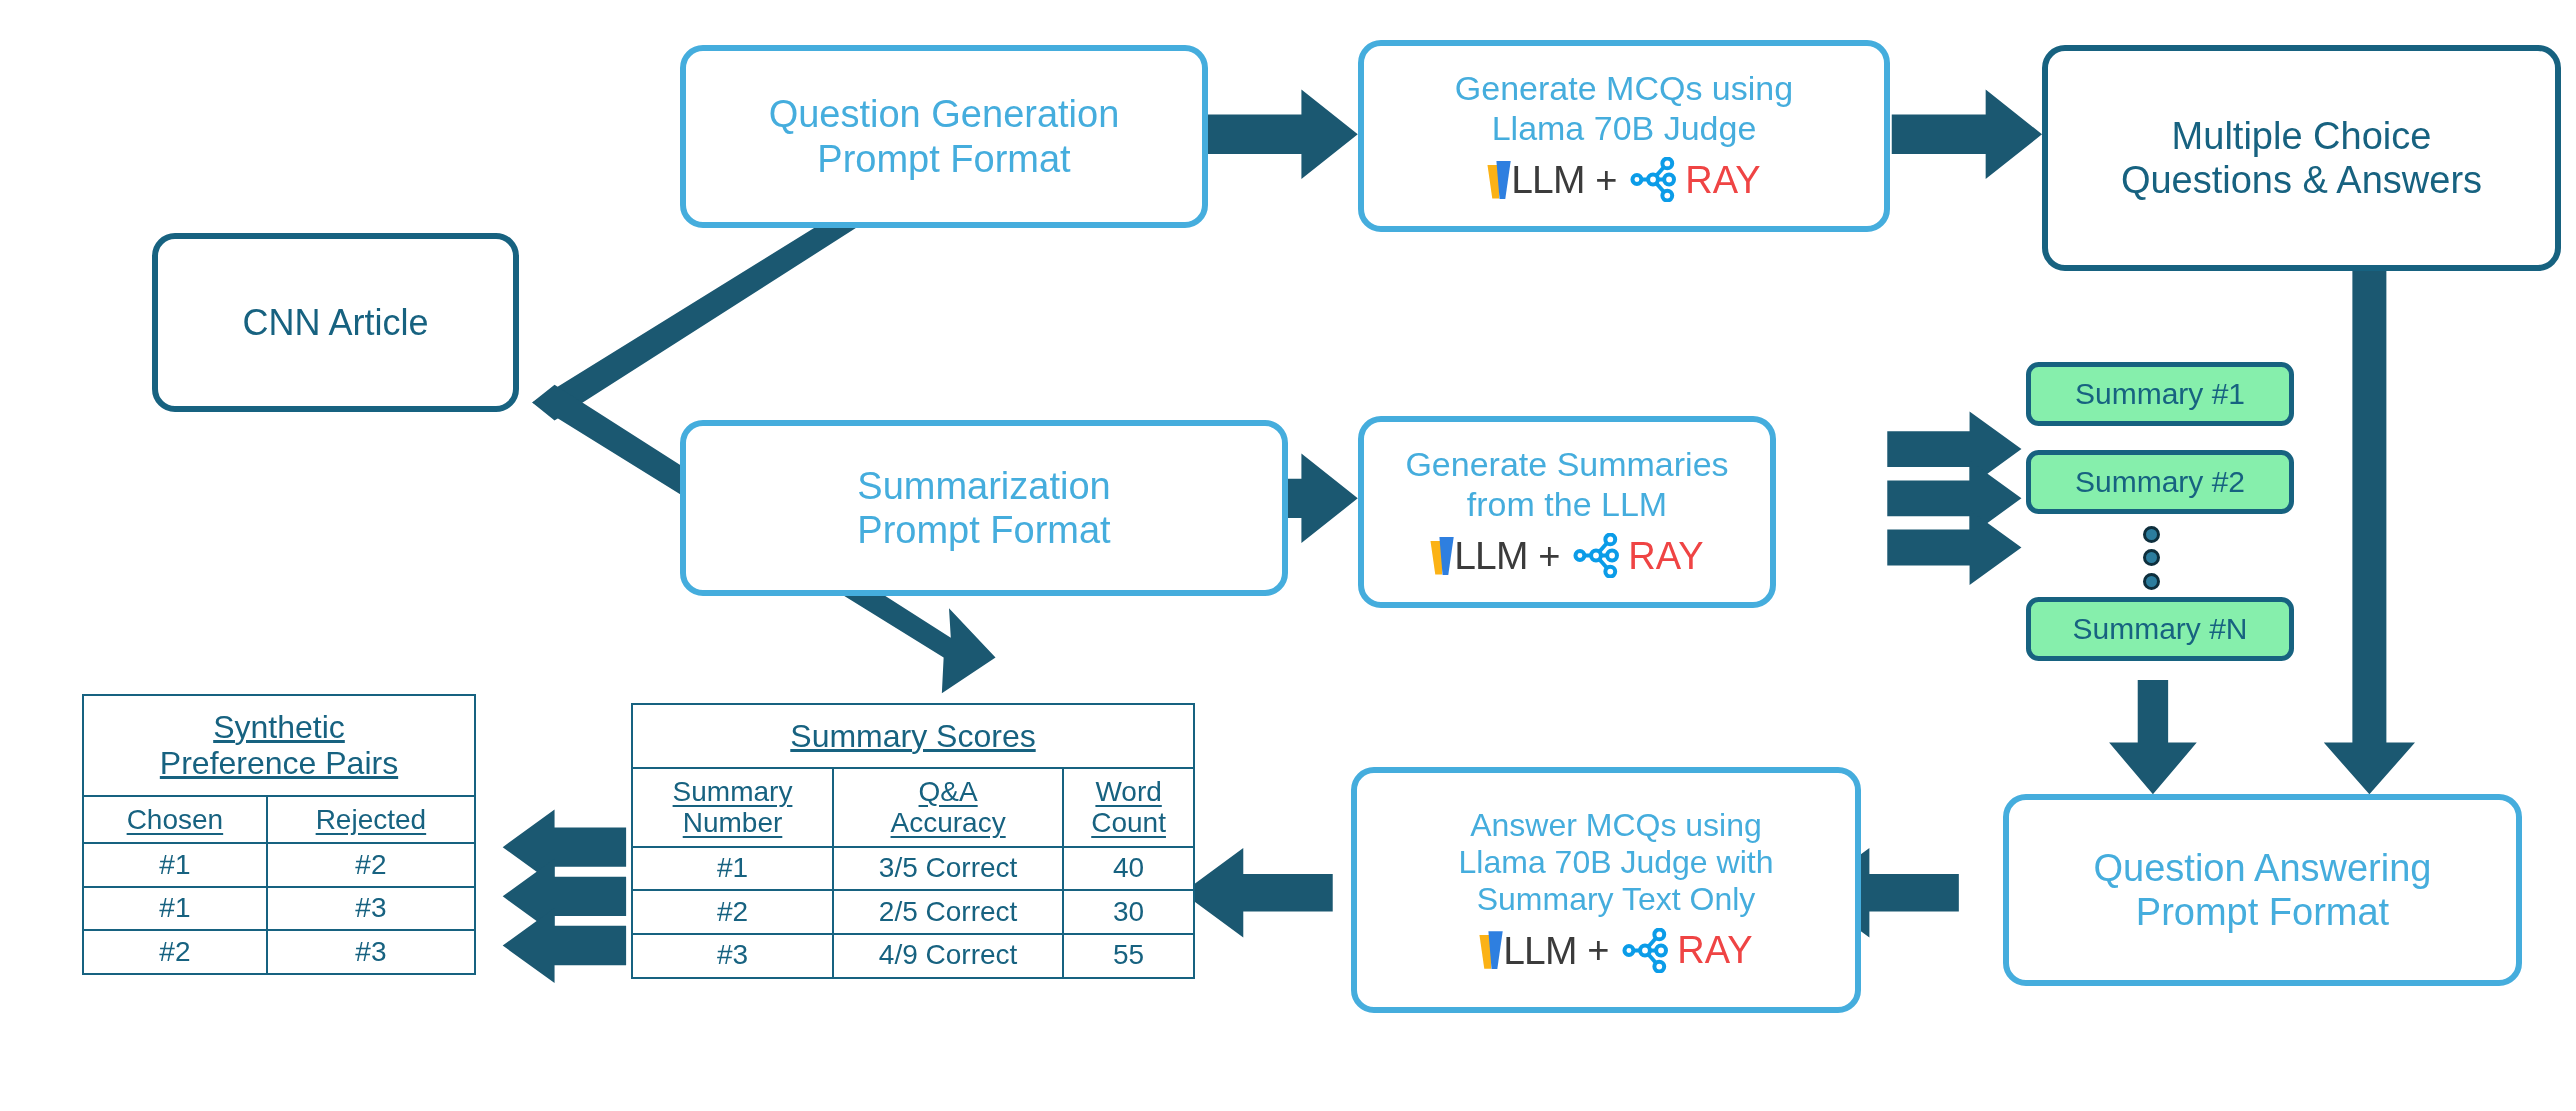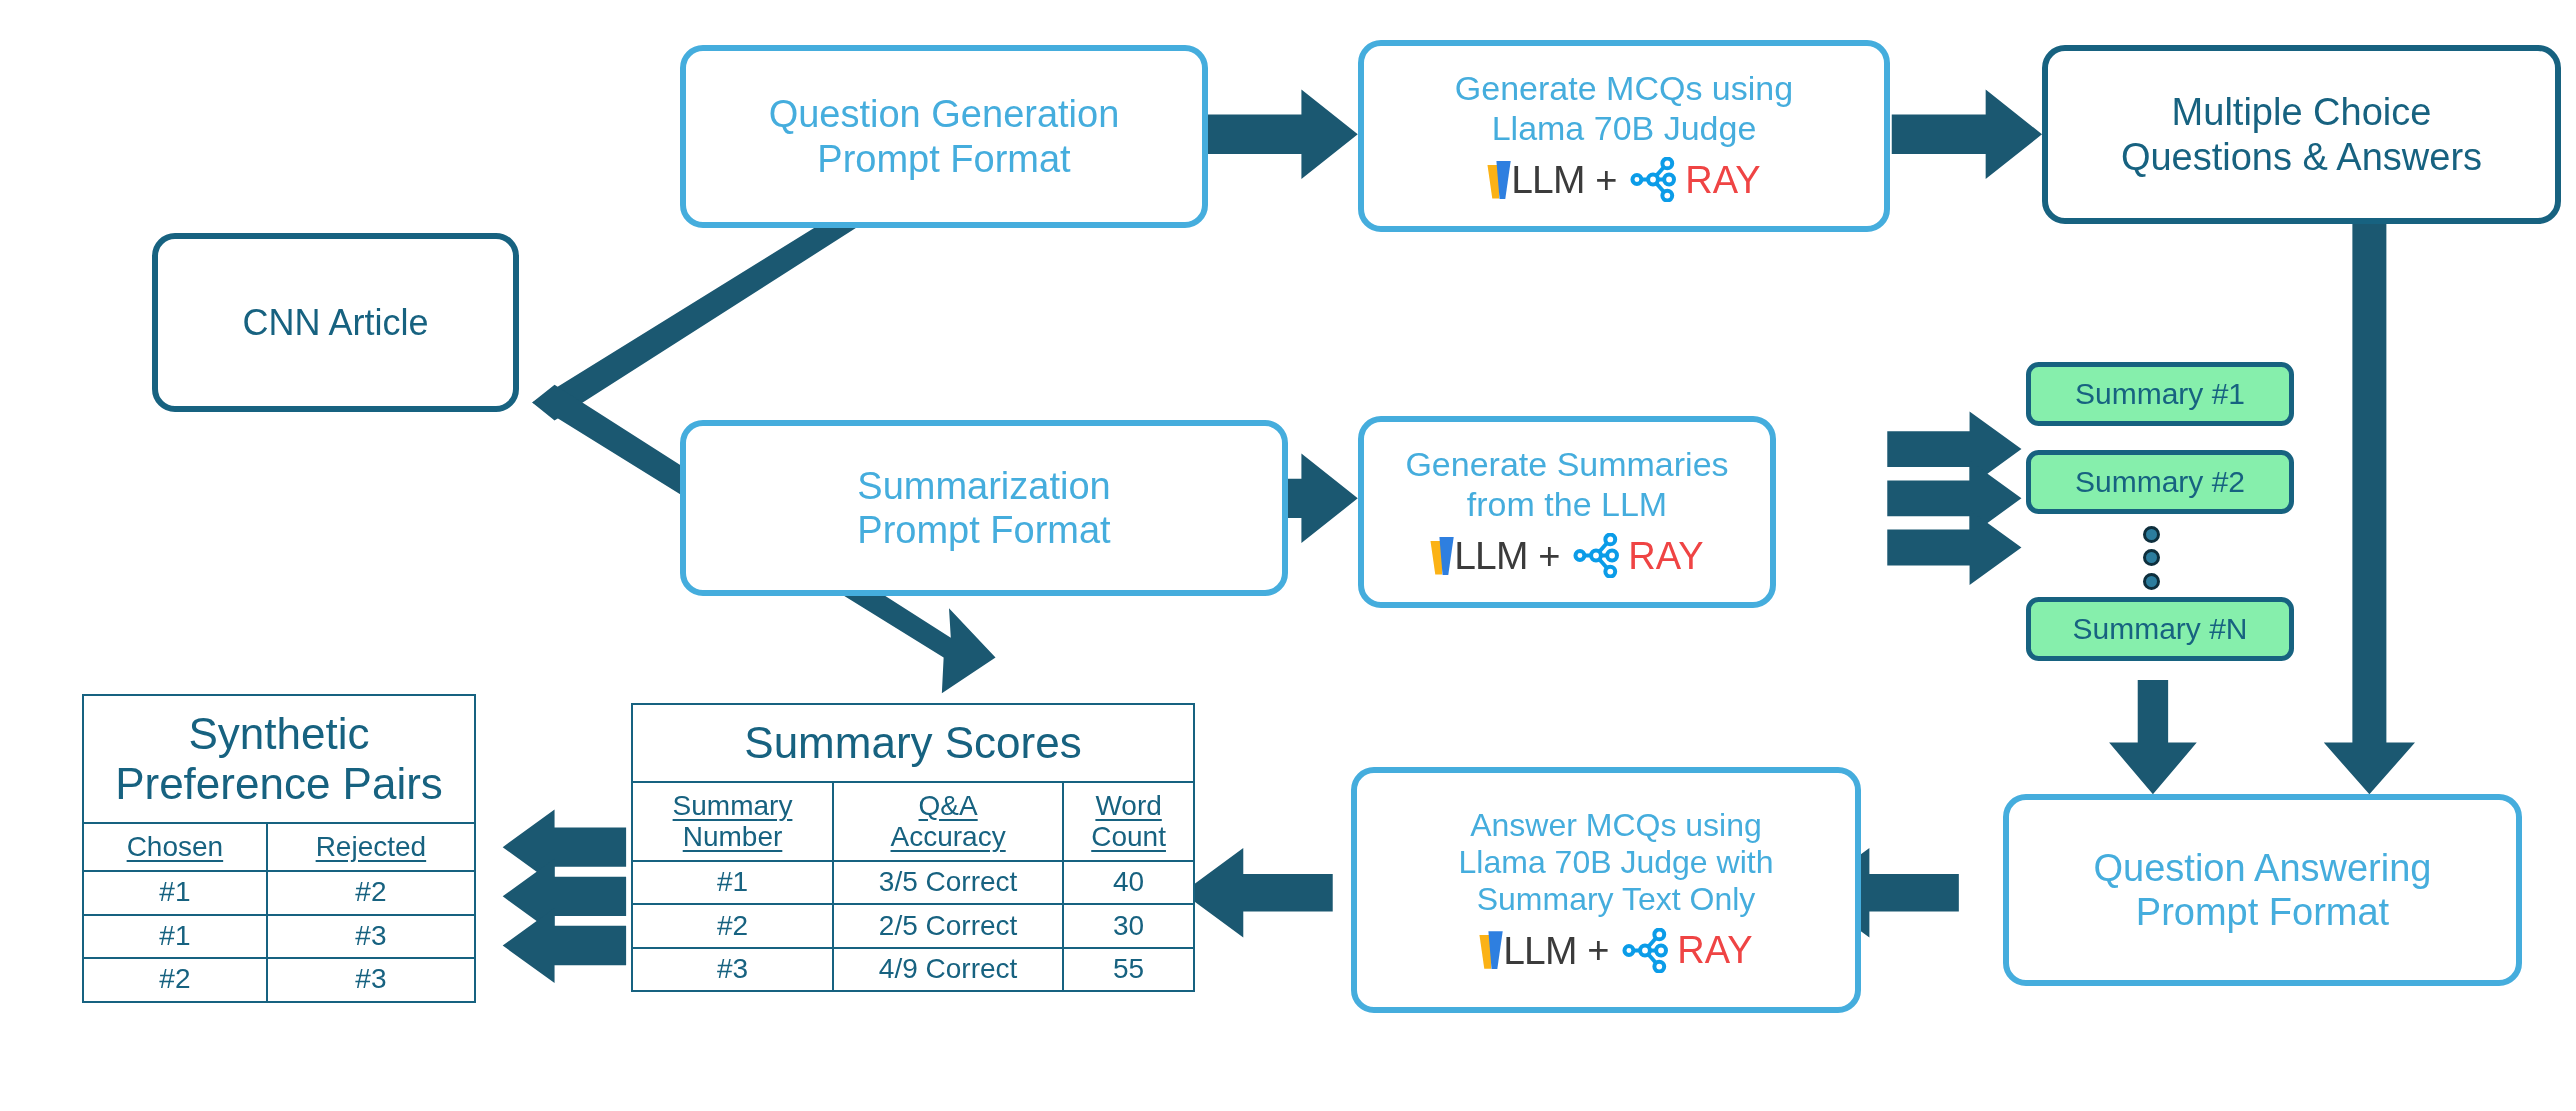--- a/index.html
+++ b/index.html
@@ -27,21 +27,21 @@
             clip-path:polygon(0 0,100% 0,100% 100%,42% 100%);}
   .vmark .b{left:9px;top:0;width:14.3px;height:38px;background:#2E7FE0;
             clip-path:polygon(0 0,100% 0,62% 100%,22% 100%);}
   .plus{font-size:38px;color:#3b3b3b;line-height:1;}
   .ray{display:flex;align-items:center;gap:7.2px;font-size:38px;color:#ef4444;}
 
   
   .tbl{position:absolute;border-collapse:collapse;background:#fff;color:#176280;}
   .tbl td{border:2.7px solid #176280;text-align:center;vertical-align:middle;
           font-size:28px;padding:5.4px 3.6px;line-height:1.1;}
-  .tbl td.title{font-size:44px;padding:12.5px 5.4px;line-height:1.15;}
+  .tbl td.title{font-size:32px;padding:12.5px 5.4px;line-height:1.15;text-decoration:underline;}
   .tbl td.hdr{font-size:28px;line-height:1.12;padding:7.2px 3.6px;}
   .tbl td.hdr span{text-decoration:underline;text-underline-offset:3.6px;}
 
   
   .dots{position:absolute;display:flex;flex-direction:column;gap:6.3px;align-items:center;}
   .dots b{display:block;width:17px;height:17px;border-radius:50%;
           background:#2C7D9E;border:3.6px solid #0E2F3D;box-sizing:border-box;}
 
   svg.ov{position:absolute;left:0;top:0;width:2576px;height:1112px;overflow:visible;}
 </style>
@@ -118,21 +118,21 @@
               <circle cx="44" cy="7" r="5.5"></circle>
                 <circle cx="44" cy="43" r="5.5"></circle>
             </g>
           </svg>
           <span>RAY</span>
         </span>
       </div>
     </div>
   </div>
 
-  <div class="node dark" style="left:2042px;top:45px;width:519px;height:179px;font-size:38px;">
+  <div class="node dark" style="left:2042px;top:45px;width:519px;height:226px;font-size:38px;">
     <div class="txt">
       <div>Multiple Choice</div>
       <div>Questions &amp; Answers</div>
     </div>
   </div>
 
   <div class="node light" style="left:680px;top:420px;width:608px;height:176px;font-size:38px;">
     <div class="txt">
       <div>Summarization</div>
       <div>Prompt Format</div>

